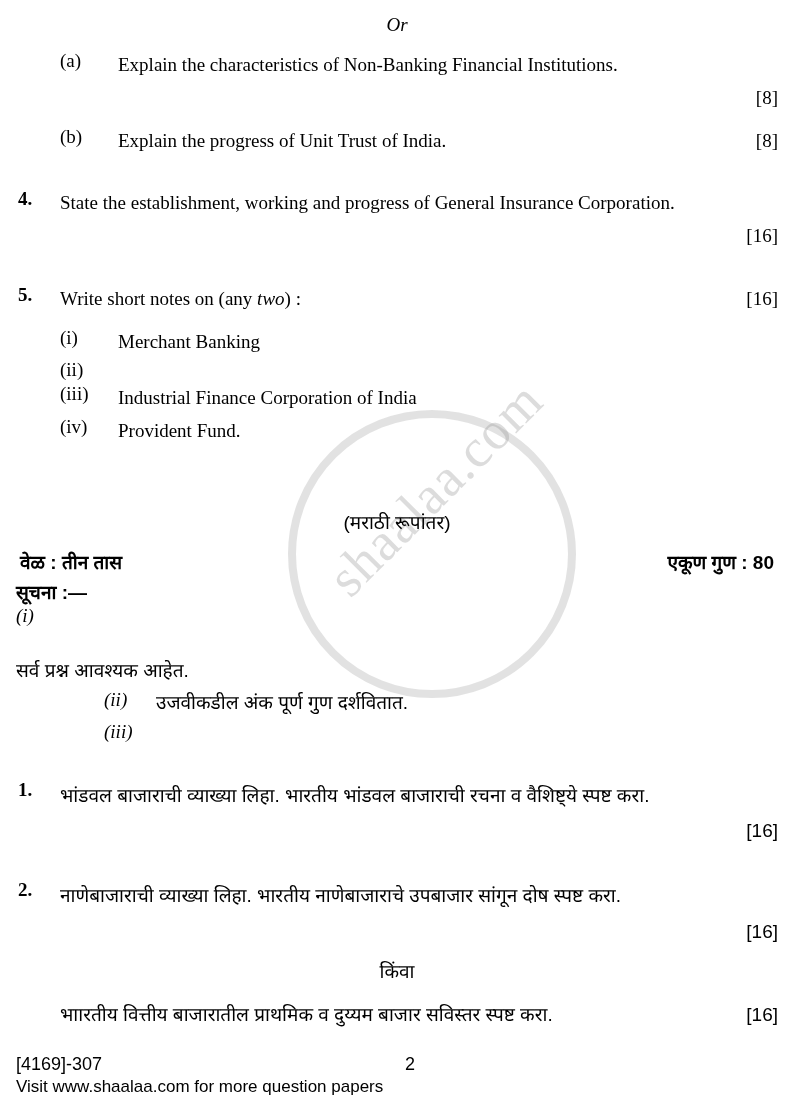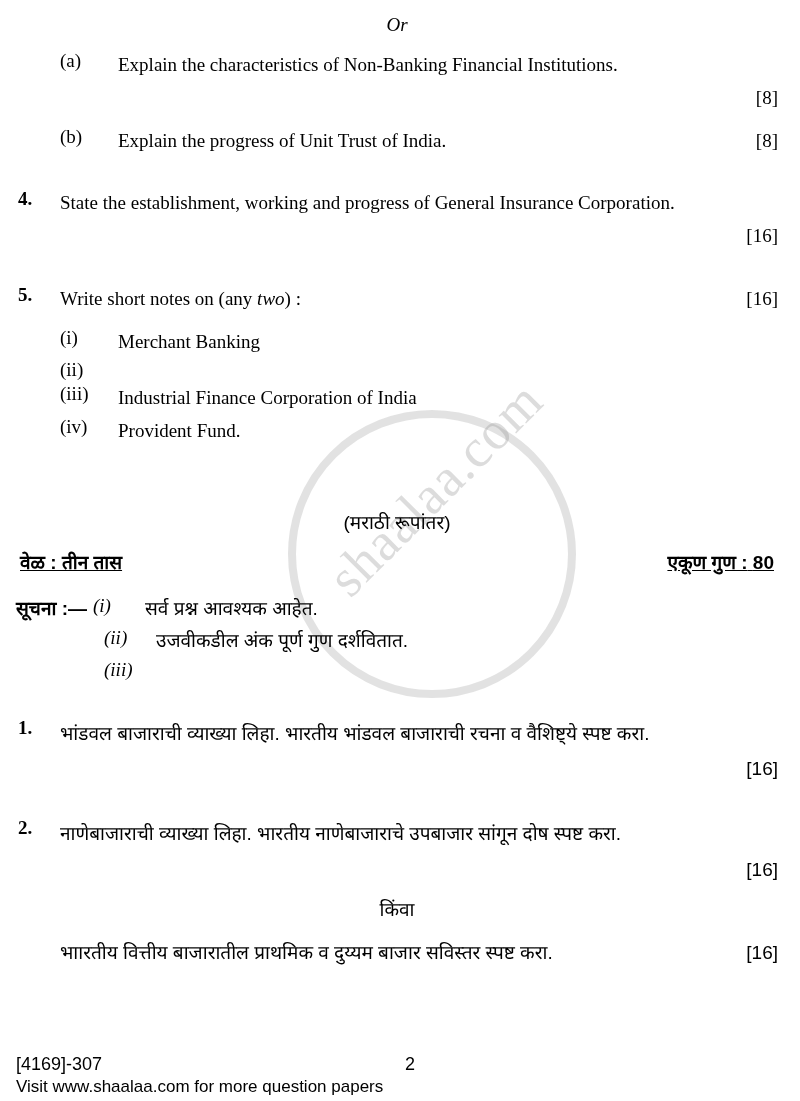--- a/index.html
+++ b/index.html
@@ -119,29 +119,29 @@
     font-size: 19px;
     font-weight: normal;
     margin: 10px 0 14px 0;
   }
   .time-row {
     display: flex;
     justify-content: space-between;
     align-items: baseline;
     font-size: 19px;
     font-weight: bold;
-    margin-bottom: 20px;
+    margin-bottom: 4px;
     padding: 0 4px;
-    text-decoration: underline;
   }
   .instr-row {
     display: flex;
     align-items: flex-start;
     font-size: 19px;
     margin-bottom: 6px;
+    flex-direction: column;
   }
   .instr-head {
     flex: 0 0 auto;
     font-weight: bold;
     padding-right: 6px;
   }
   .instr-idx {
     flex: 0 0 52px;
     font-style: italic;
     font-family: "Liberation Serif", serif;

